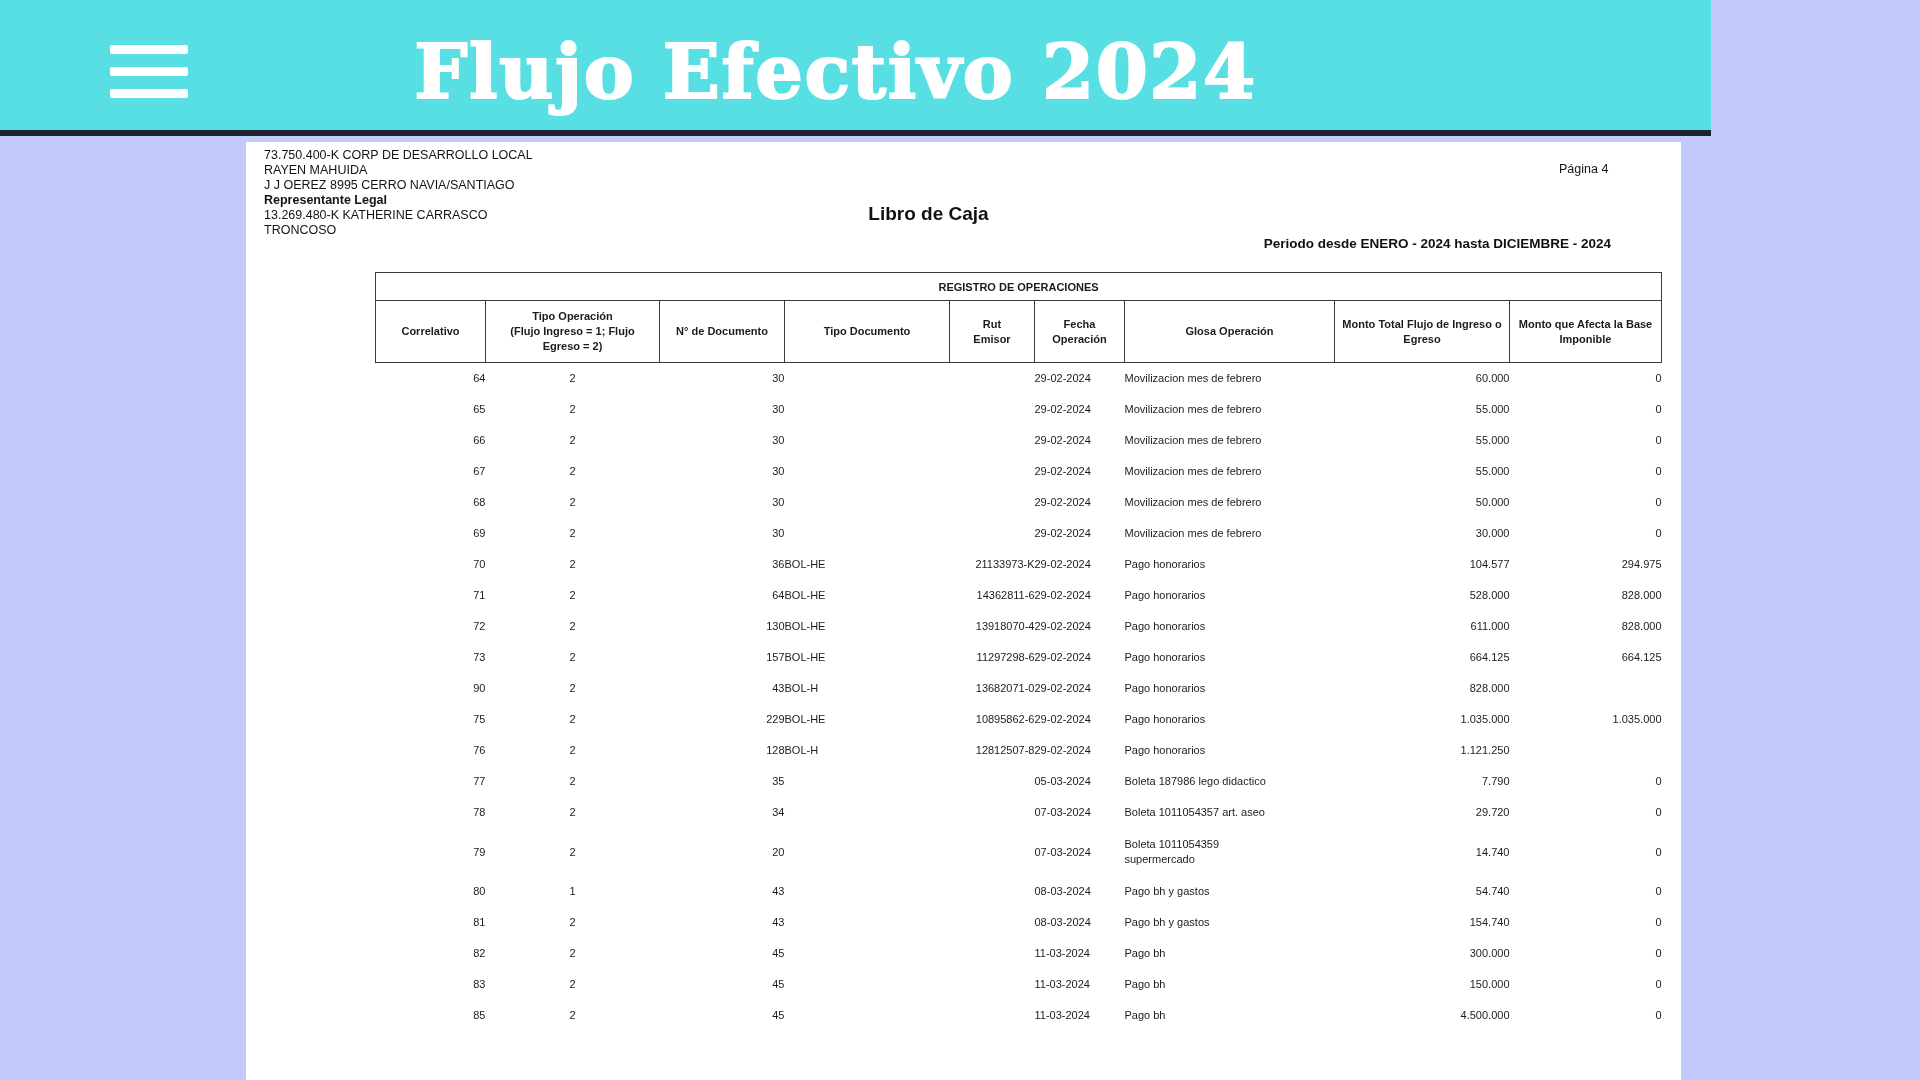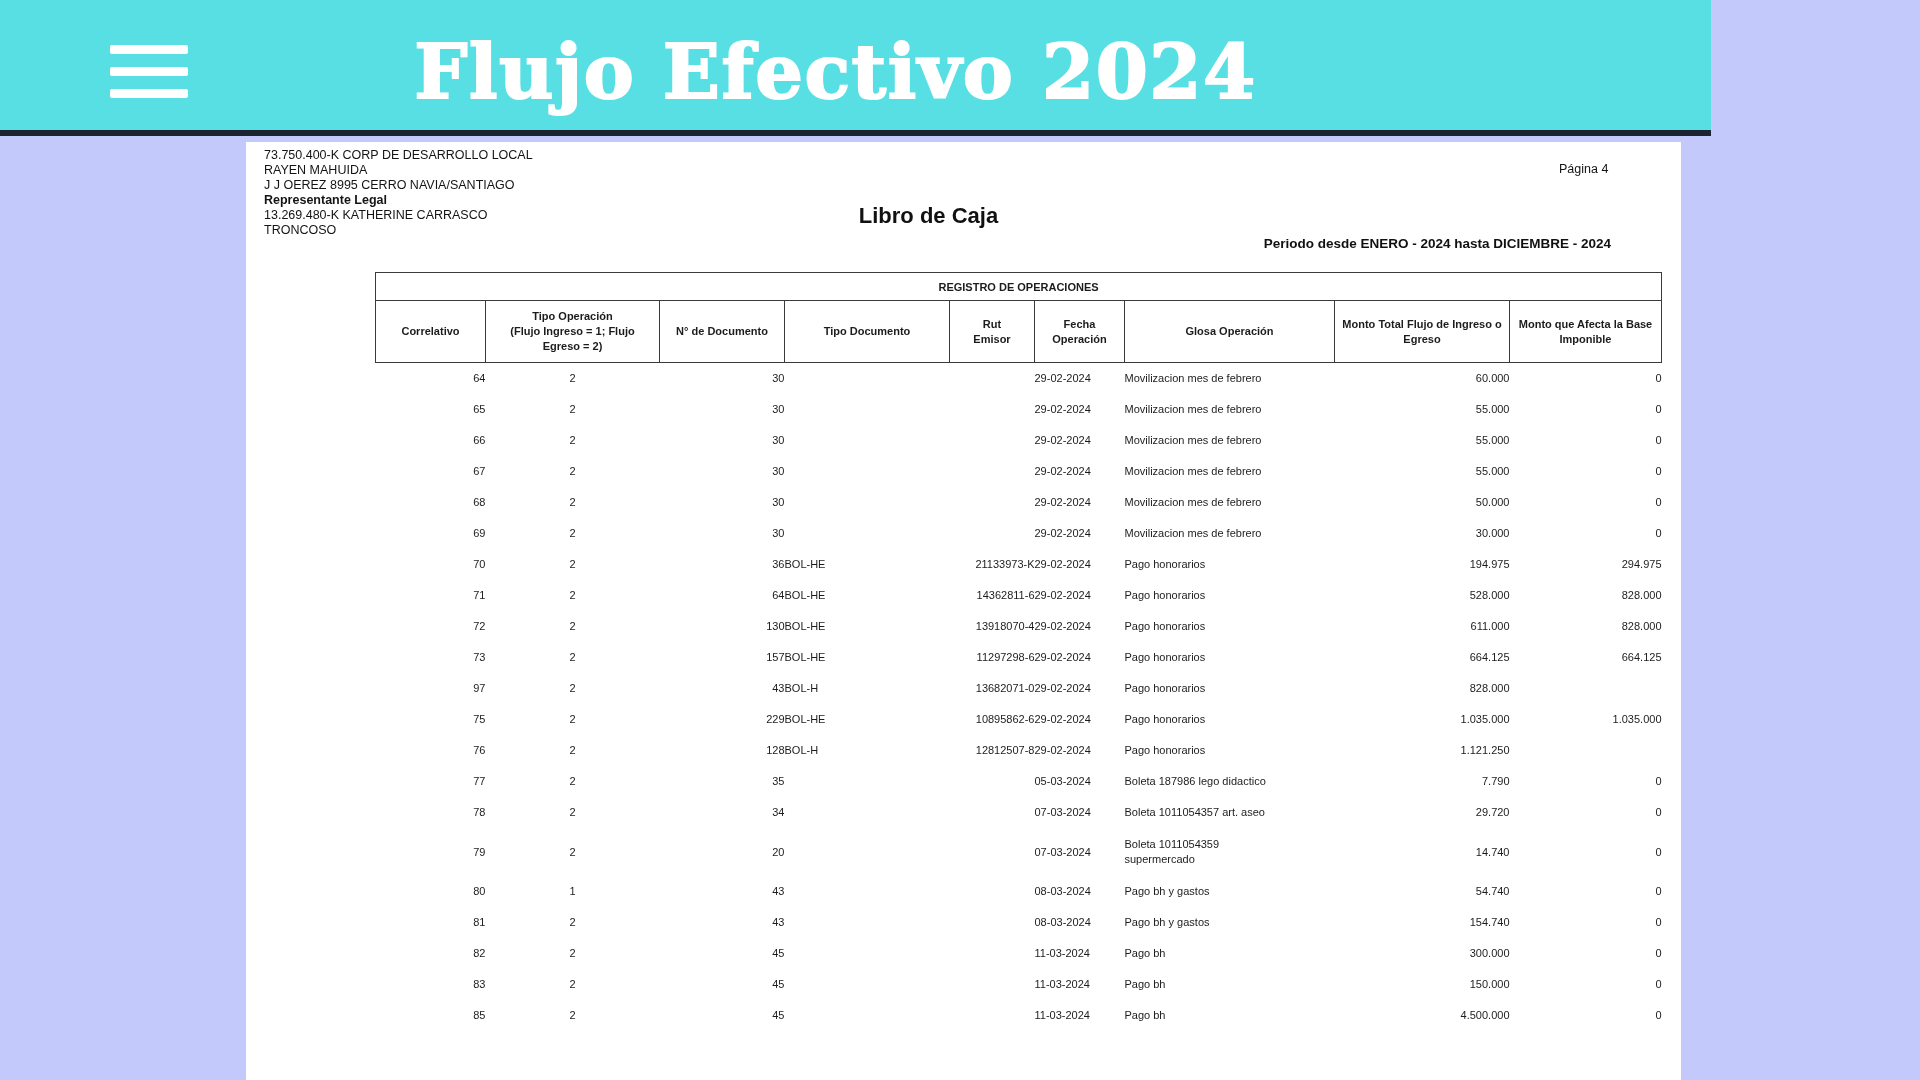--- a/index.html
+++ b/index.html
@@ -46,21 +46,21 @@
   .company{
     position:absolute;left:18px;top:6px;
     font-size:12.5px;line-height:14.9px;color:#141414;
   }
   .company .bold{font-weight:bold;}
   .page-number{
     position:absolute;left:1313px;top:20px;font-size:12.5px;color:#141414;
   }
   .report-title{
     position:absolute;left:0;right:70px;top:61px;text-align:center;
-    font-size:22px;font-weight:bold;color:#111;
+    font-size:19px;font-weight:bold;color:#111;
   }
   .report-period{
     position:absolute;left:0;right:70px;top:94px;text-align:right;
     font-size:13.5px;font-weight:bold;color:#111;
   }
   
   .table-wrap{position:absolute;left:129px;top:130px;width:1286px;}
   table.grid{
     width:1286px;border-collapse:collapse;table-layout:fixed;
     font-size:11px;color:var(--text);
@@ -217,21 +217,21 @@
             <td class="c-base">0</td>
           </tr>
           <tr>
             <td class="c-corr">70</td>
             <td class="c-tipo">2</td>
             <td class="c-ndoc">36</td>
             <td class="c-tdoc">BOL-HE</td>
             <td class="c-rut">21133973-K</td>
             <td class="c-fecha">29-02-2024</td>
             <td class="c-glosa">Pago honorarios</td>
-            <td class="c-monto">194.975</td>
+            <td class="c-monto">104.577</td>
             <td class="c-base">294.975</td>
           </tr>
           <tr>
             <td class="c-corr">71</td>
             <td class="c-tipo">2</td>
             <td class="c-ndoc">64</td>
             <td class="c-tdoc">BOL-HE</td>
             <td class="c-rut">14362811-6</td>
             <td class="c-fecha">29-02-2024</td>
             <td class="c-glosa">Pago honorarios</td>
@@ -254,21 +254,21 @@
             <td class="c-tipo">2</td>
             <td class="c-ndoc">157</td>
             <td class="c-tdoc">BOL-HE</td>
             <td class="c-rut">11297298-6</td>
             <td class="c-fecha">29-02-2024</td>
             <td class="c-glosa">Pago honorarios</td>
             <td class="c-monto">664.125</td>
             <td class="c-base">664.125</td>
           </tr>
           <tr>
-            <td class="c-corr">97</td>
+            <td class="c-corr">90</td>
             <td class="c-tipo">2</td>
             <td class="c-ndoc">43</td>
             <td class="c-tdoc">BOL-H</td>
             <td class="c-rut">13682071-0</td>
             <td class="c-fecha">29-02-2024</td>
             <td class="c-glosa">Pago honorarios</td>
             <td class="c-monto">828.000</td>
             <td class="c-base"></td>
           </tr>
           <tr>

